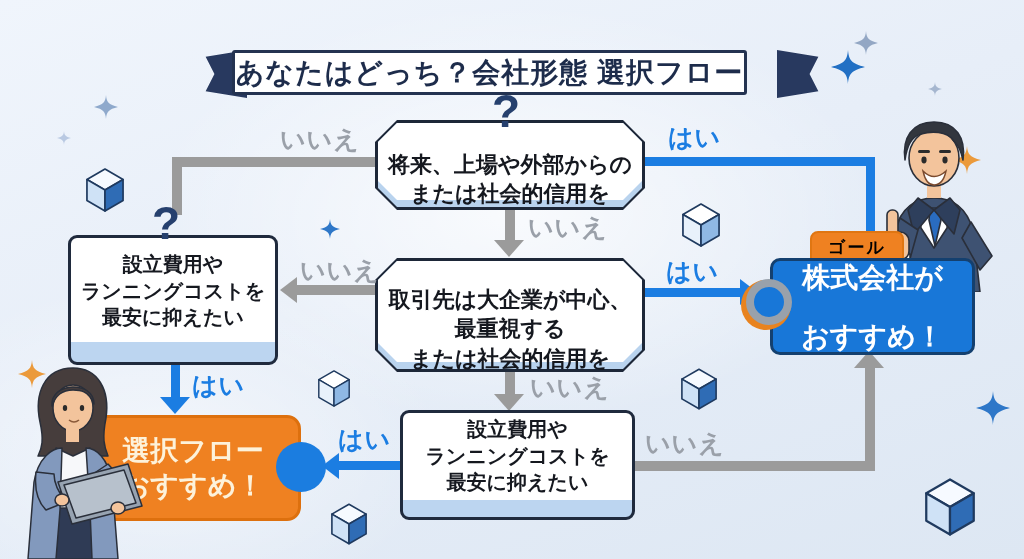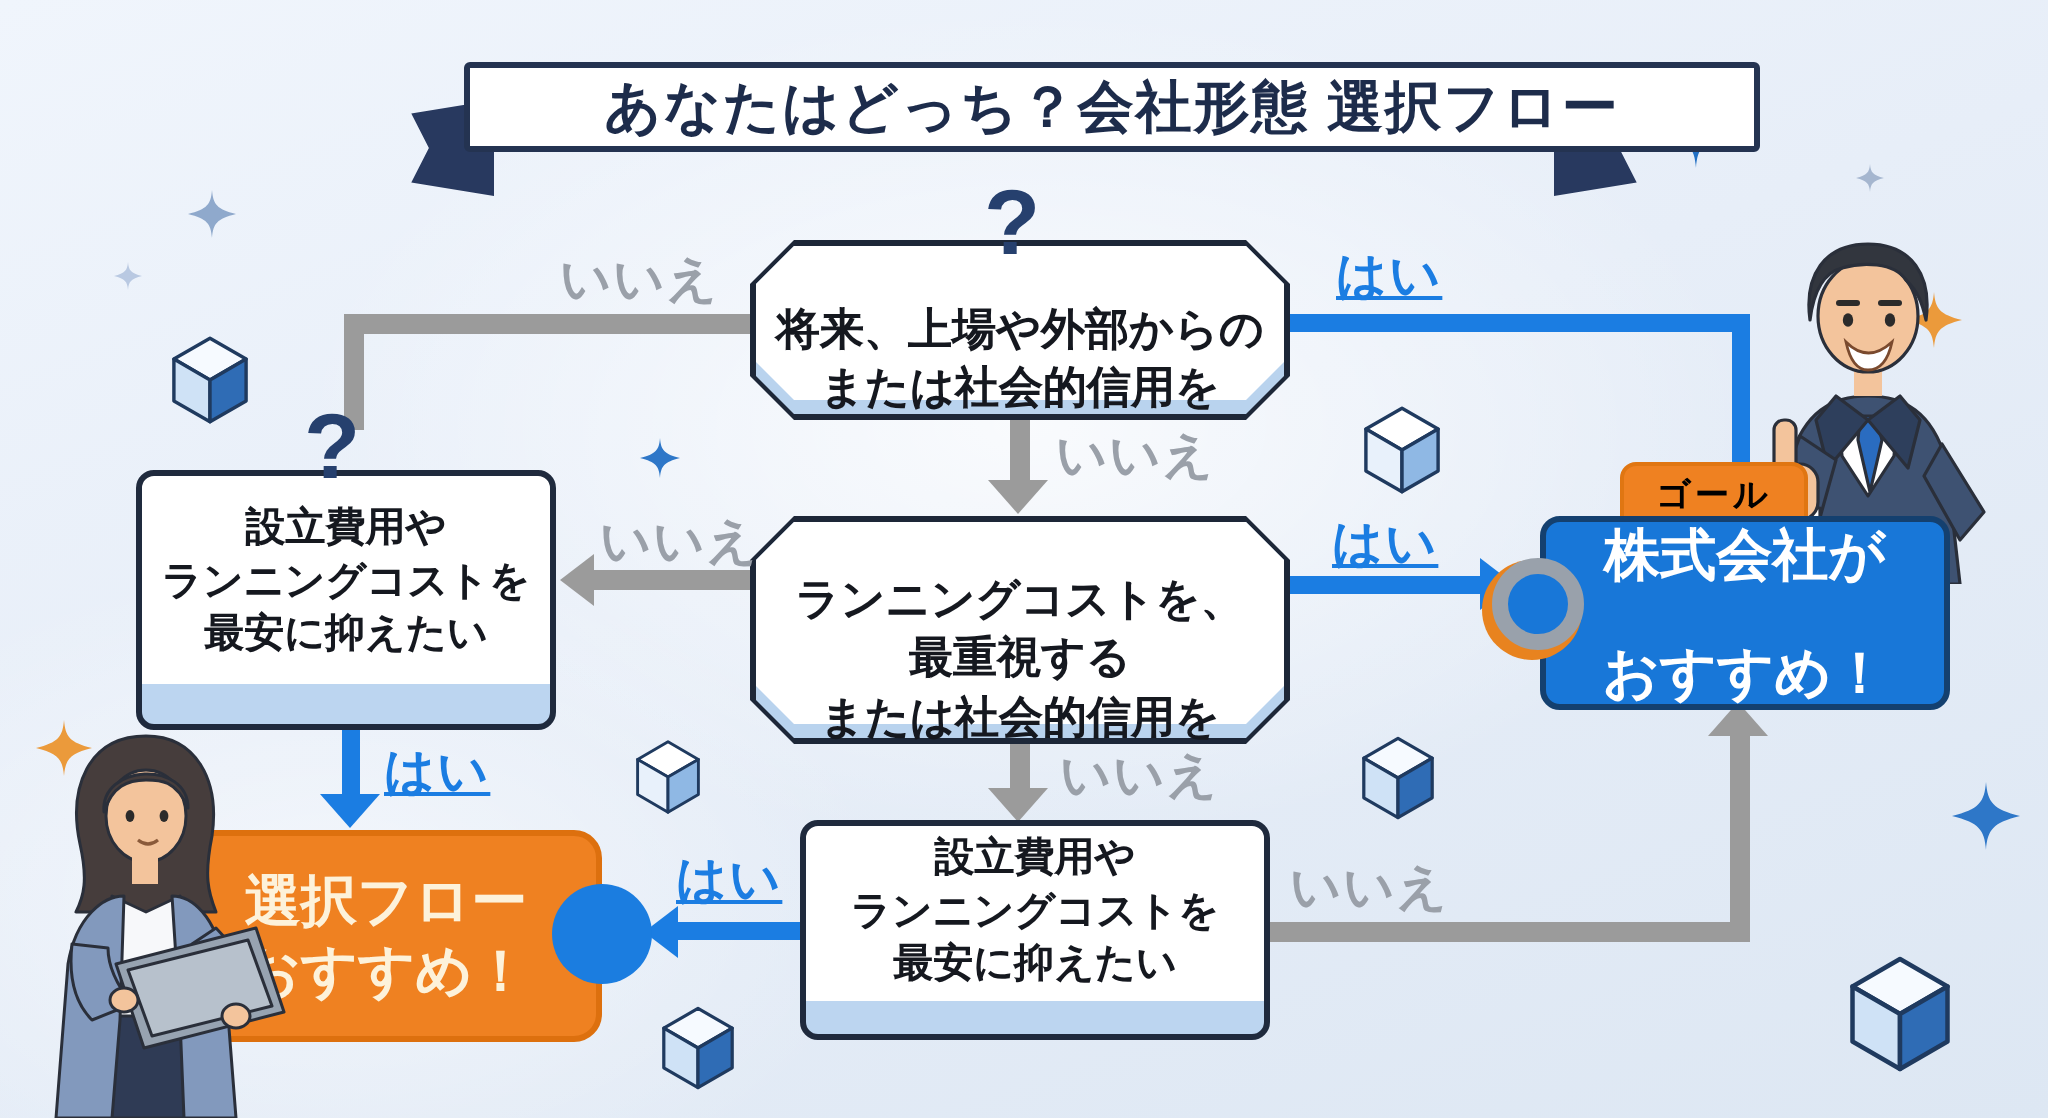--- a/index.html
+++ b/index.html
@@ -5,21 +5,21 @@
   html,body{margin:0;padding:0;background:#dfe7f2;}
   *{box-sizing:border-box;}
   body{font-family:"Liberation Sans","DejaVu Sans",sans-serif;}
   #canvas{position:relative;width:1024px;height:559px;overflow:hidden;
     background:
       radial-gradient(520px 300px at 50% 38%, rgba(255,255,255,.75), rgba(255,255,255,0) 70%),
       radial-gradient(400px 240px at 16% 80%, rgba(255,255,255,.5), rgba(255,255,255,0) 70%),
       linear-gradient(160deg,#f0f5fc 0%,#e7eef8 45%,#dde7f3 100%);}
 
   
-  .ribbon-band{position:absolute;left:232px;top:31px;width:648px;height:45px;z-index:31;
+  .ribbon-band{position:absolute;left:232px;top:50px;width:515px;height:45px;z-index:31;
     background:#fff;border:3px solid #243351;border-radius:3px;display:flex;align-items:center;justify-content:center;
     font-size:28px;font-weight:800;color:#1d2c4b;letter-spacing:1px;}
   .ribbon-tail{position:absolute;top:50px;width:44px;height:48px;background:#28395f;z-index:30;}
   .ribbon-tail.left{left:203px;clip-path:polygon(100% 0,6% 14%,26% 50%,6% 86%,100% 100%);}
   .ribbon-tail.right{left:777px;clip-path:polygon(0 0,94% 14%,74% 50%,94% 86%,0 100%);}
 
   
   .octa{position:absolute;z-index:10;}
   .octa .o-border{position:absolute;inset:0;background:#1d2738;
     clip-path:polygon(22px 0,calc(100% - 22px) 0,100% 22px,100% calc(100% - 22px),calc(100% - 22px) 100%,22px 100%,0 calc(100% - 22px),0 22px);}
@@ -59,21 +59,21 @@
   .ln.gray{background:#9b9b9b;} .ln.blue{background:#1b7de2;}
   .ah{position:absolute;z-index:2;width:0;height:0;}
   .ah.down{border-left:15px solid transparent;border-right:15px solid transparent;border-top:17px solid #9b9b9b;}
   .ah.down.blue{border-top-color:#1b7de2;}
   .ah.up{border-left:15px solid transparent;border-right:15px solid transparent;border-bottom:17px solid #9b9b9b;}
   .ah.left{border-top:13px solid transparent;border-bottom:13px solid transparent;border-right:17px solid #9b9b9b;}
   .ah.left.blue{border-right-color:#1b7de2;}
   .ah.right{border-top:13px solid transparent;border-bottom:13px solid transparent;border-left:17px solid #1b7de2;}
 
   .lbl{position:absolute;z-index:12;font-weight:800;font-size:25px;letter-spacing:1px;}
-  .lbl.no{color:#9aa0a9;} .lbl.yes{color:#1b7de2;text-decoration:underline;}
+  .lbl.no{color:#9aa0a9;} .lbl.yes{color:#1b7de2;}
 
   .qmark{position:absolute;z-index:12;font-weight:900;font-size:46px;color:#26406e;}
 
   
   .cube{position:absolute;z-index:1;}
   .cube polygon{stroke:#1f3a5f;stroke-width:1.8;stroke-linejoin:round;}
   .cube.v1 .t{fill:#f6faff;} .cube.v1 .l{fill:#cfe2f6;} .cube.v1 .r{fill:#2f6cb5;}
   .cube.v2 .t{fill:#ffffff;} .cube.v2 .l{fill:#e8f1fb;} .cube.v2 .r{fill:#8fb8e4;}
   .spark{position:absolute;z-index:1;}
   .char{position:absolute;}
@@ -243,21 +243,21 @@
       <span>将来、上場や外部からの</span>
       <span>または社会的信用を</span>
     </div>
   </div>
 
   <div class="octa" style="left:375px;top:258px;width:270px;height:114px">
     <div class="o-border"></div>
     <div class="o-lite"></div>
     <div class="o-face"></div>
     <div class="o-text fs21">
-      <span>ランニングコストを、</span>
+      <span>取引先は大企業が中心、</span>
       <span>最重視する</span>
       <span>または社会的信用を</span>
     </div>
   </div>
 
   <div class="qbox fs20" style="left:68px;top:235px;width:210px;height:130px">
     <span>設立費用や</span>
     <span>ランニングコストを</span>
     <span>最安に抑えたい</span>
   </div>

